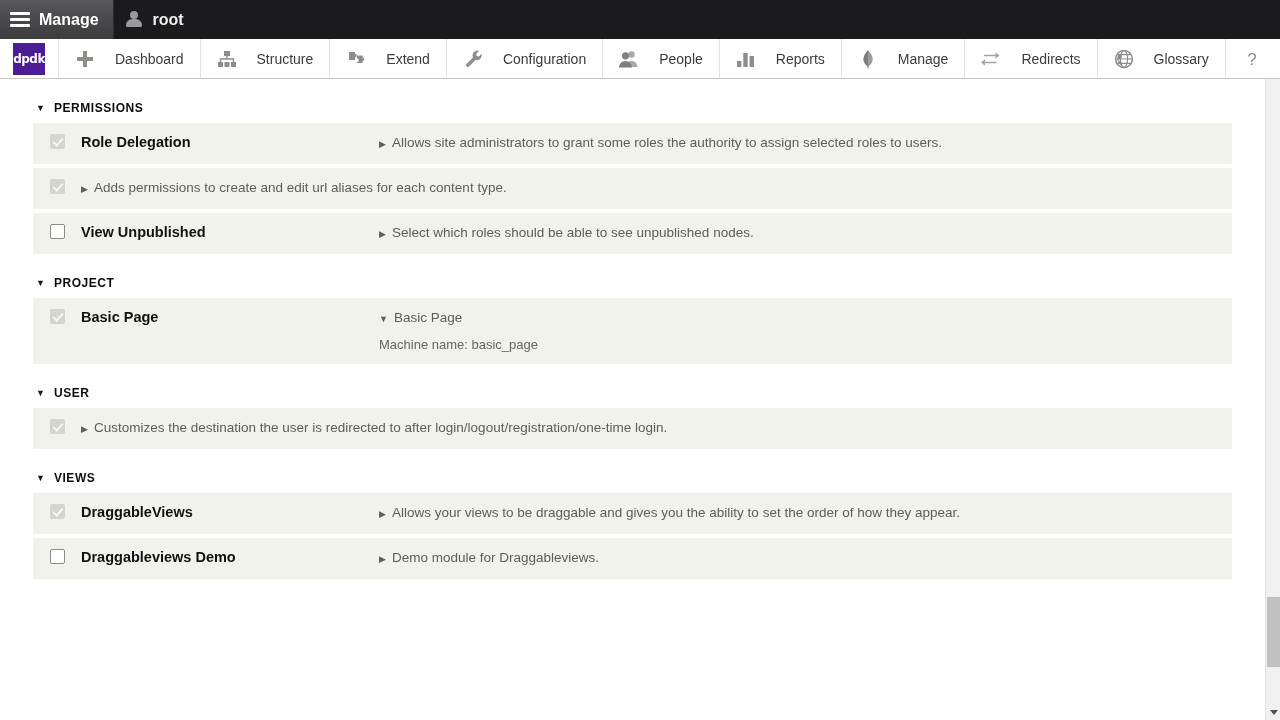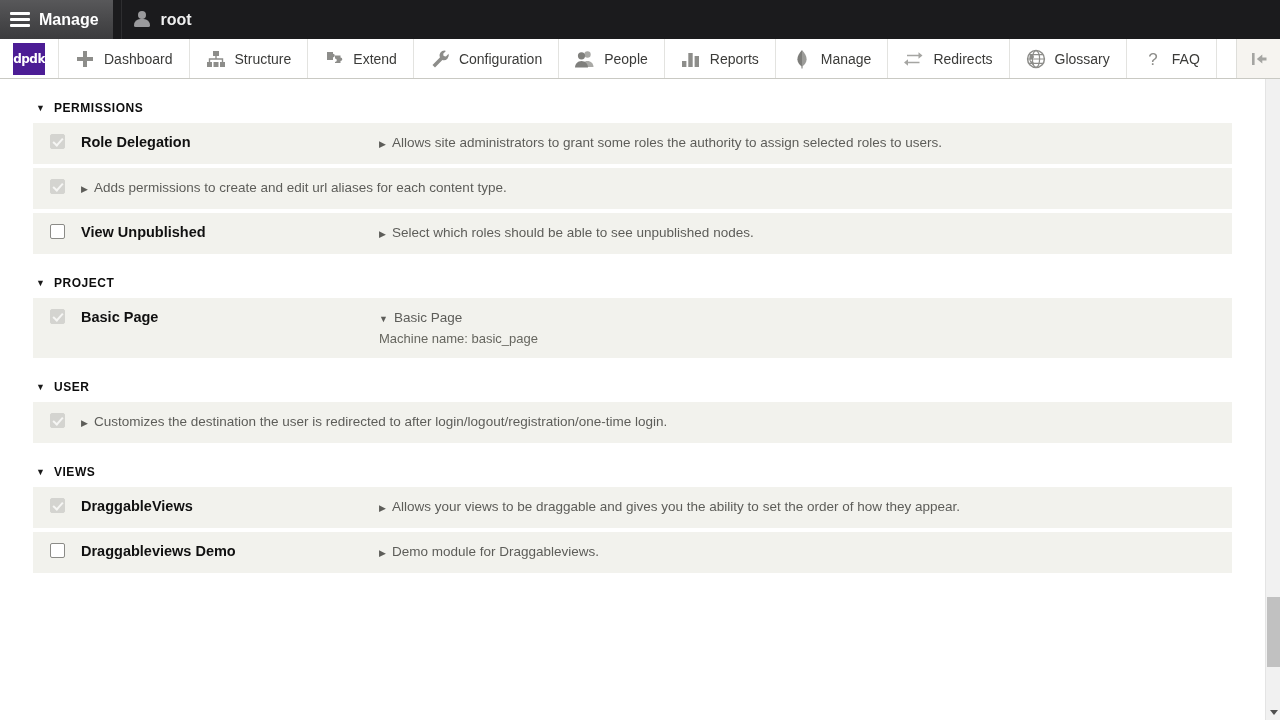--- a/index.html
+++ b/index.html
@@ -28,21 +28,20 @@
     white-space: nowrap;
   }
   .admin-tab.active {
     background: linear-gradient(to bottom, #58585a 0%, #464648 60%, #3c3c3e 100%);
   }
   .admin-tab.user-tab {
     color: #f0f0f0;
     font-weight: bold;
     border-left: 1px solid #2e2e30;
     padding-left: 12px;
-    margin-left: 8px;
   }
   .hamburger {
     display: inline-block;
     width: 20px; height: 15px;
     margin-right: 9px;
     position: relative;
   }
   .hamburger i {
     position: absolute; left: 0; width: 20px; height: 3px;
     background: #ffffff; border-radius: 1px; display: block;
@@ -92,21 +91,21 @@
   .tb-item {
     display: flex; align-items: center;
     padding: 0 16px;
     border-left: 1px solid #e3e3e0;
     color: #3b3b39;
     font-size: 14px;
     cursor: pointer;
     white-space: nowrap;
     background: #ffffff;
   }
-  .tb-item .tb-label { margin-left: 9px; }
+  .tb-item .tb-label { margin-left: 20px; }
   .tb-spacer {
     flex: 1 1 auto;
     border-left: 1px solid #e3e3e0;
     background: #ffffff;
   }
   .tb-collapse {
     width: 44px;
     border-left: 1px solid #dededa;
     background: #f6f4f0;
     display: flex; align-items: center; justify-content: center;
@@ -197,20 +196,21 @@
     padding-right: 4px;
   }
   .row-desc .dcaret {
     font-size: 9px;
     margin-right: 6px;
     color: #5d5d59;
     cursor: pointer;
   }
   .row-desc .machine {
     display: block;
+    margin-top: 6px;
     font-size: 13px;
     color: #66665f;
   }
 
   
   .scrollbar {
     position: absolute; top: 79px; right: 0;
     width: 15px; height: 641px;
     background: #f1f1f1;
     border-left: 1px solid #e4e4e4;

